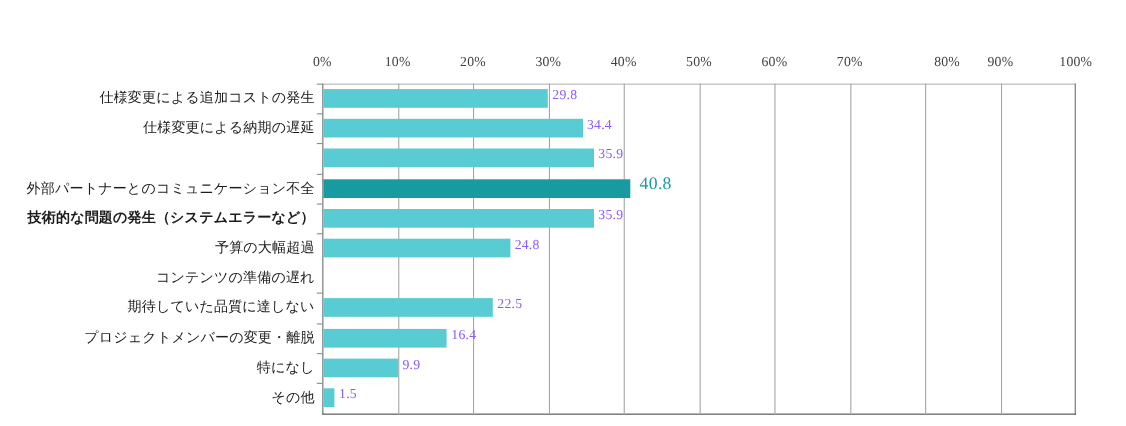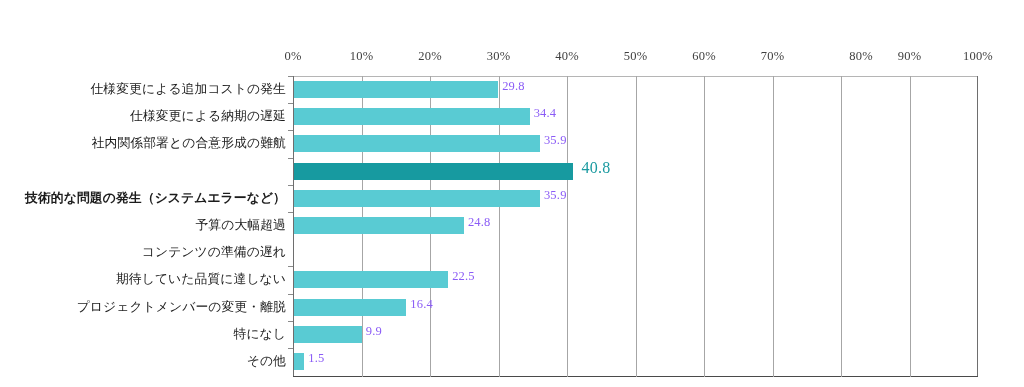--- a/index.html
+++ b/index.html
@@ -166,21 +166,21 @@
       <div class="axis-tick-label" style="left: 704px;">60%</div>
       <div class="axis-tick-label" style="left: 772.5px;">70%</div>
       <div class="axis-tick-label" style="left: 841px; margin-left: 20px;">80%</div>
       <div class="axis-tick-label" style="left: 909.5px;">90%</div>
       <div class="axis-tick-label" style="left: 978px;">100%</div>
     </div>
 
   <div class="cat-labels">
       <div class="cat-label" style="top: 5px;">仕様変更による追加コストの発生</div>
       <div class="cat-label" style="top: 32.2px;">仕様変更による納期の遅延</div>
-      <div class="cat-label" style="top: 59.4px;">社内関係部署との合意形成の難航</div>
+      <div class="cat-label" style="top: 86.6px;">外部パートナーとのコミュニケーション不全</div>
       <div class="cat-label" style="top: 113.8px; font-weight: bold;">技術的な問題の発生（システムエラーなど）</div>
       <div class="cat-label" style="top: 168.2px;">コンテンツの準備の遅れ</div>
       <div class="cat-label" style="top: 141px;">予算の大幅超過</div>
       <div class="cat-label" style="top: 195.4px;">期待していた品質に達しない</div>
       <div class="cat-label" style="top: 222.6px;">プロジェクトメンバーの変更・離脱</div>
       <div class="cat-label" style="top: 249.8px;">特になし</div>
       <div class="cat-label" style="top: 277px;">その他</div>
     </div>
 
   <div class="plot">

